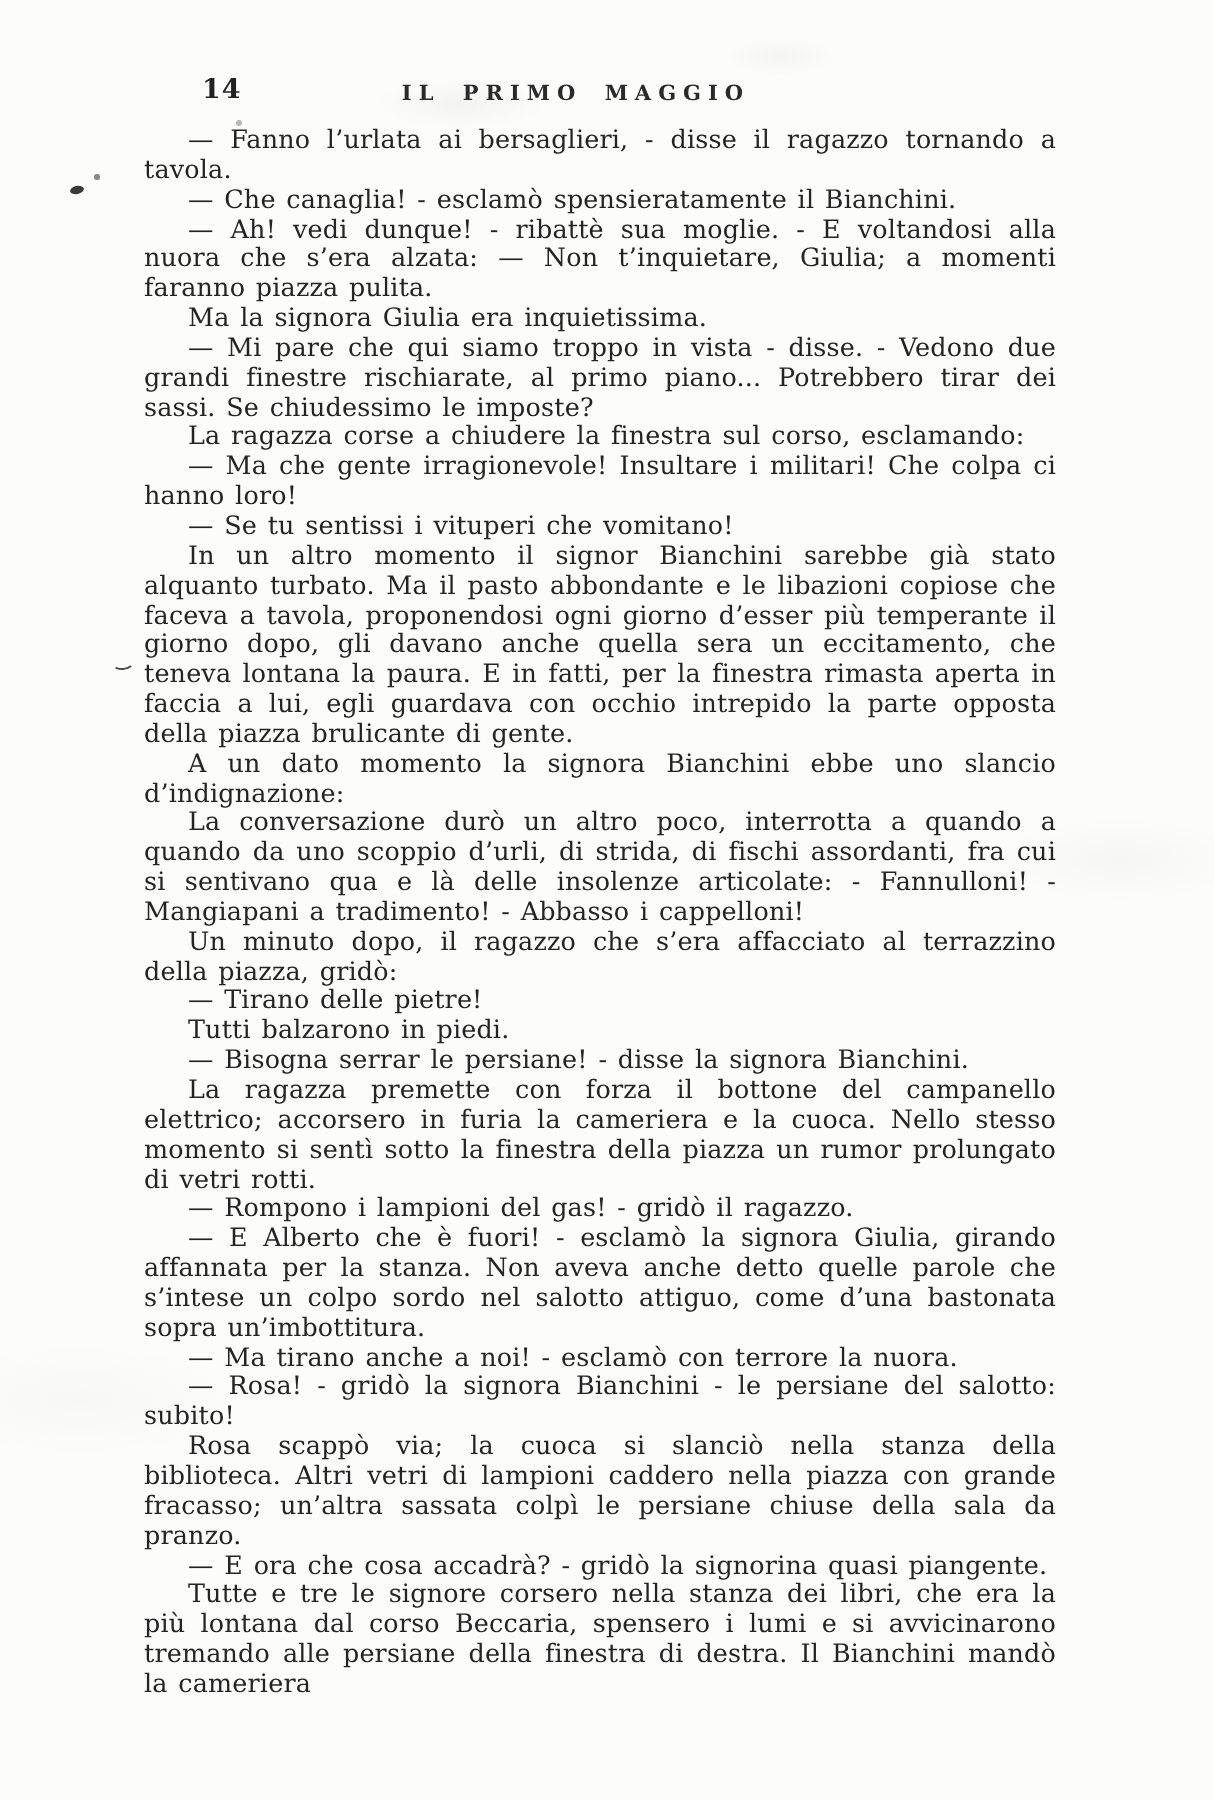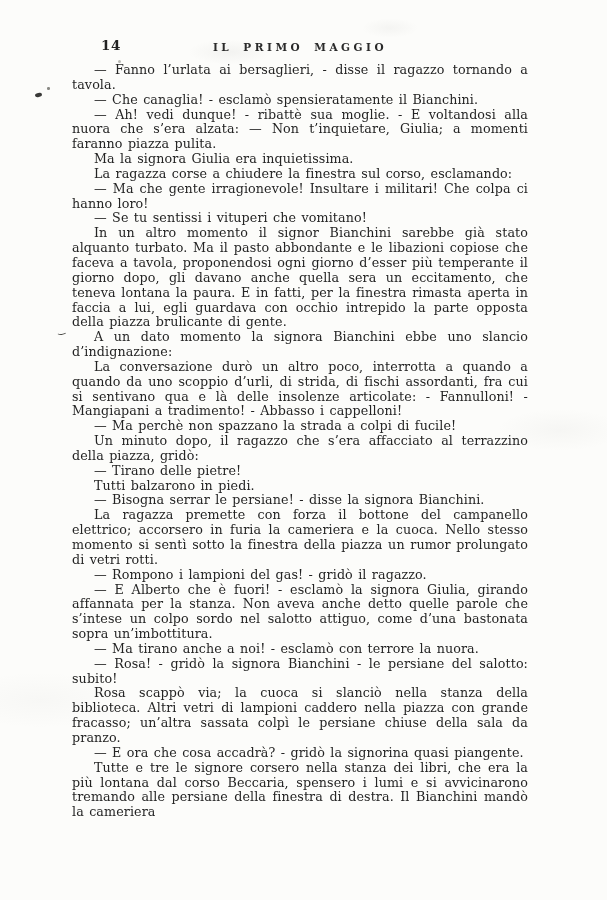--- a/index.html
+++ b/index.html
@@ -27,21 +27,21 @@
     top: 37px;
     left: 101px;
     font-size: 13.5px;
     font-weight: bold;
     letter-spacing: 0.5px;
     color: #222;
   }
   .running-title {
     position: absolute;
     top: 41px;
-    left: 72px;
+    left: 60px;
     width: 456px;
     text-align: center;
     font-size: 10.5px;
     font-weight: bold;
     letter-spacing: 3.5px;
     word-spacing: 4px;
     color: #2a2a2a;
   }
   .text-block {
     position: absolute;
@@ -114,27 +114,27 @@
 
   <div class="page-number">14</div>
 
   <div class="running-title">IL PRIMO MAGGIO</div>
 
   <div class="text-block">
       <p>— Fanno l’urlata ai bersaglieri, - disse il ragazzo tornando a tavola.</p>
       <p>— Che canaglia! - esclamò spensieratamente il Bianchini.</p>
       <p>— Ah! vedi dunque! - ribattè sua moglie. - E voltandosi alla nuora che s’era alzata: — Non t’inquietare, Giulia; a momenti faranno piazza pulita.</p>
       <p>Ma la signora Giulia era inquietissima.</p>
+      <p>— Mi pare che qui siamo troppo in vista - disse. - Vedono due grandi finestre rischiarate, al primo piano... Potrebbero tirar dei sassi. Se chiudessimo le imposte?</p>
       <p>La ragazza corse a chiudere la finestra sul corso, esclamando:</p>
       <p>— Ma che gente irragionevole! Insultare i militari! Che colpa ci hanno loro!</p>
       <p>— Se tu sentissi i vituperi che vomitano!</p>
       <p>In un altro momento il signor Bianchini sarebbe già stato alquanto turbato. Ma il pasto abbondante e le libazioni copiose che faceva a tavola, proponendosi ogni giorno d’esser più temperante il giorno dopo, gli davano anche quella sera un eccitamento, che teneva lontana la paura. E in fatti, per la finestra rimasta aperta in faccia a lui, egli guardava con occhio intrepido la parte opposta della piazza brulicante di gente.</p>
       <p>A un dato momento la signora Bianchini ebbe uno slancio d’indignazione:</p>
       <p>La conversazione durò un altro poco, interrotta a quando a quando da uno scoppio d’urli, di strida, di fischi assordanti, fra cui si sentivano qua e là delle insolenze articolate: - Fannulloni! - Mangiapani a tradimento! - Abbasso i cappelloni!</p>
-      <p>— Ma perchè non spazzano la strada a colpi di fucile!</p>
       <p>Un minuto dopo, il ragazzo che s’era affacciato al terrazzino della piazza, gridò:</p>
       <p>— Tirano delle pietre!</p>
       <p>Tutti balzarono in piedi.</p>
       <p>— Bisogna serrar le persiane! - disse la signora Bianchini.</p>
       <p>La ragazza premette con forza il bottone del campanello elettrico; accorsero in furia la cameriera e la cuoca. Nello stesso momento si sentì sotto la finestra della piazza un rumor prolungato di vetri rotti.</p>
       <p>— Rompono i lampioni del gas! - gridò il ragazzo.</p>
       <p>— E Alberto che è fuori! - esclamò la signora Giulia, girando affannata per la stanza. Non aveva anche detto quelle parole che s’intese un colpo sordo nel salotto attiguo, come d’una bastonata sopra un’imbottitura.</p>
       <p>— Ma tirano anche a noi! - esclamò con terrore la nuora.</p>
       <p>— Rosa! - gridò la signora Bianchini - le persiane del salotto: subito!</p>
       <p>Rosa scappò via; la cuoca si slanciò nella stanza della biblioteca. Altri vetri di lampioni caddero nella piazza con grande fracasso; un’altra sassata colpì le persiane chiuse della sala da pranzo.</p>

